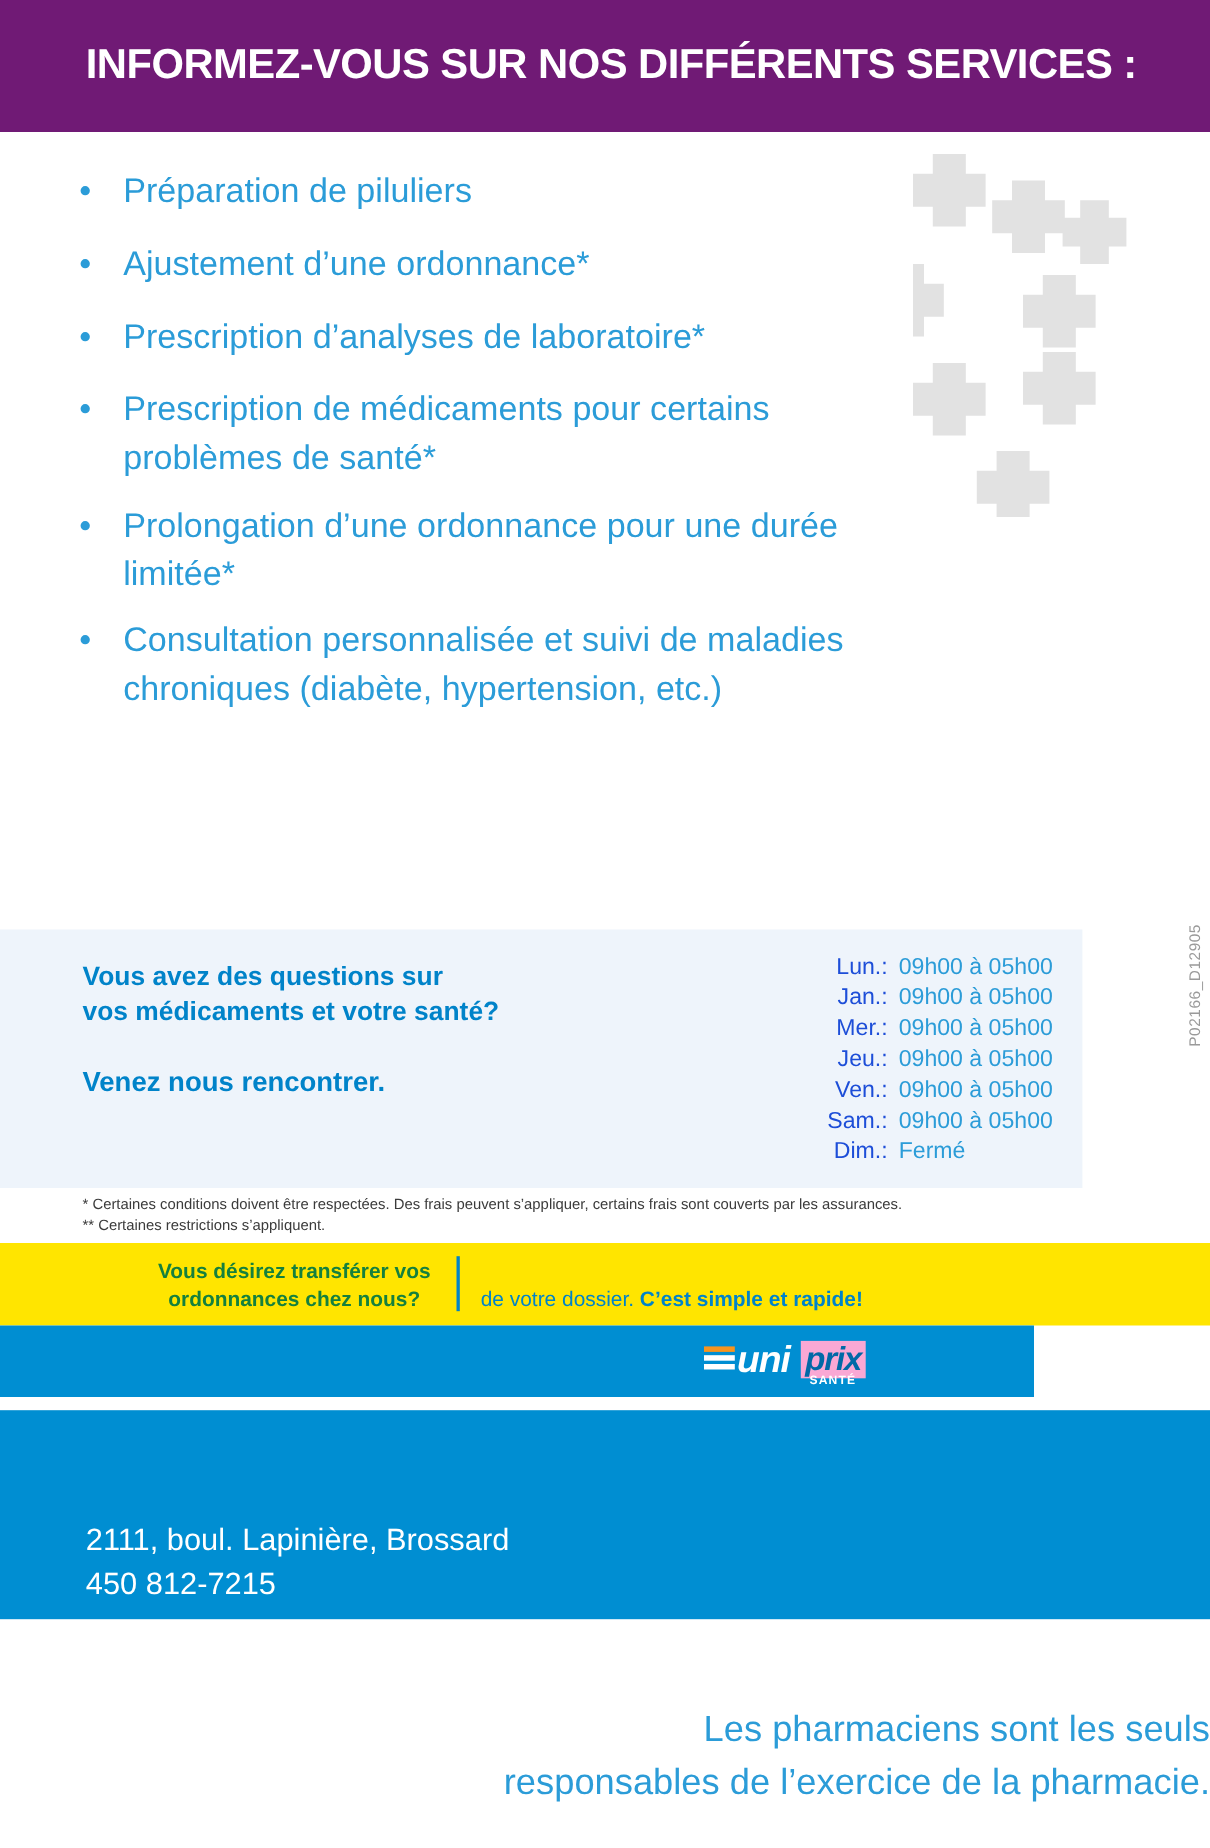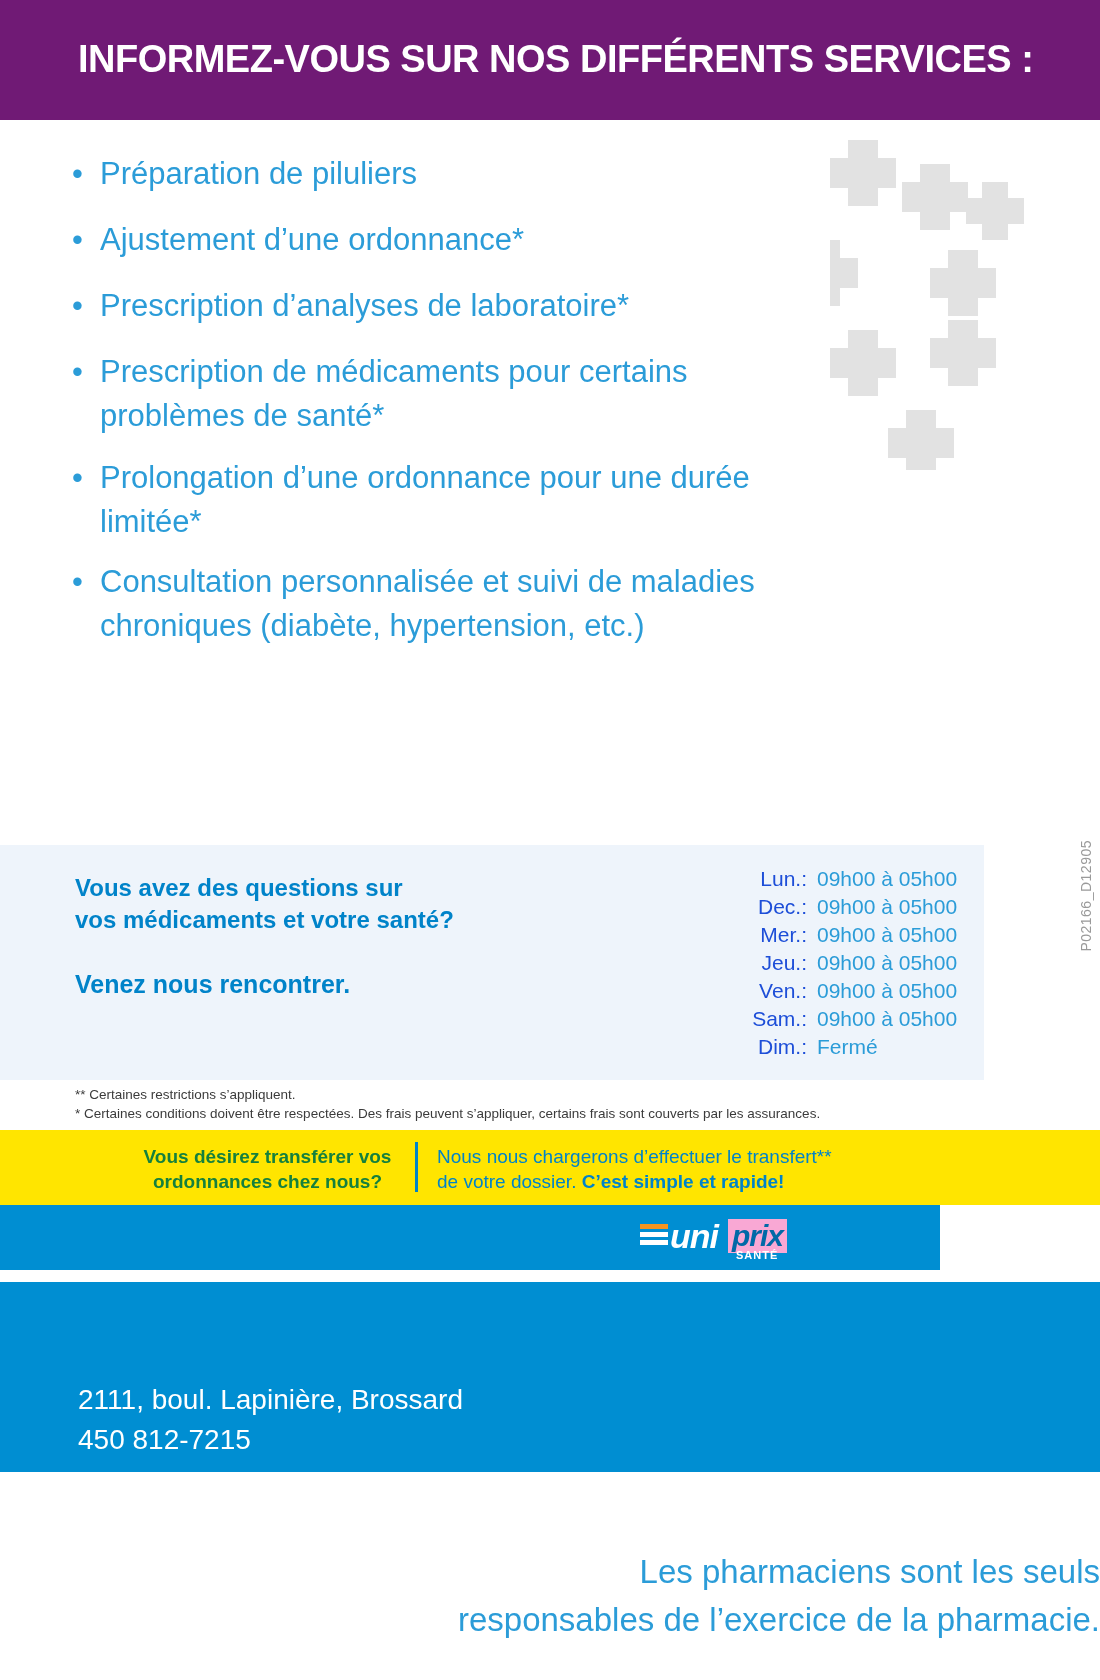--- a/index.html
+++ b/index.html
@@ -56,21 +56,21 @@
   .service-item .bullet {
     position: absolute;
     left: 0;
     top: 0;
     width: 30px;
     text-align: left;
     color: #2b9cd8;
   }
   .service-item .txt {
     display: block;
-    margin-left: 28px;
+    margin-left: 40px;
   }
 
   
   .crosses {
     position: absolute;
     right: 30px;
     top: 10px;
     width: 240px;
     height: 340px;
   }
@@ -338,21 +338,21 @@
       <span>vos médicaments et votre santé?</span>
       <span class="second">Venez nous rencontrer.</span>
     </div>
 
     <div class="hours">
       <div class="hours-row">
         <span class="day">Lun.:</span>
         <span class="time">09h00 à 05h00</span>
       </div>
       <div class="hours-row">
-        <span class="day">Dec.:</span>
+        <span class="day">Jan.:</span>
         <span class="time">09h00 à 05h00</span>
       </div>
       <div class="hours-row">
         <span class="day">Mer.:</span>
         <span class="time">09h00 à 05h00</span>
       </div>
       <div class="hours-row">
         <span class="day">Jeu.:</span>
         <span class="time">09h00 à 05h00</span>
       </div>
@@ -365,32 +365,32 @@
         <span class="time">09h00 à 05h00</span>
       </div>
       <div class="hours-row">
         <span class="day">Dim.:</span>
         <span class="time">Fermé</span>
       </div>
     </div>
   </div>
 
   <div class="footnotes">
+    <div>* Certaines conditions doivent être respectées. Des frais peuvent s’appliquer, certains frais sont couverts par les assurances.</div>
     <div>** Certaines restrictions s’appliquent.</div>
-    <div>* Certaines conditions doivent être respectées. Des frais peuvent s’appliquer, certains frais sont couverts par les assurances.</div>
   </div>
 
   <div class="band-yellow">
     <div class="transfer-left">
       <span>Vous désirez transférer vos</span><br>
       <span>ordonnances chez nous?</span>
     </div>
     <div class="divider-v"></div>
     <div class="transfer-right">
-      <span>Nous nous chargerons d’effectuer le transfert**</span><br>
+      <br>
       <span>de votre dossier. </span><span class="bold">C’est simple et rapide!</span>
     </div>
   </div>
 
   <div class="band-logo">
     <div class="logo">
       <div class="logo-dash">
         <i class="o"></i>
           <i></i>
           <i></i>

